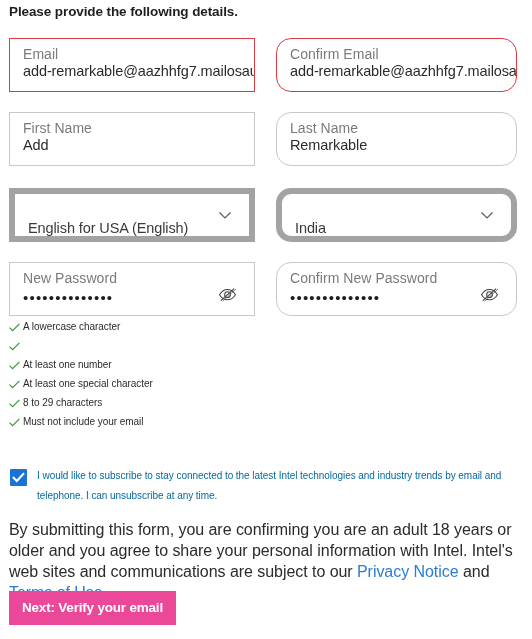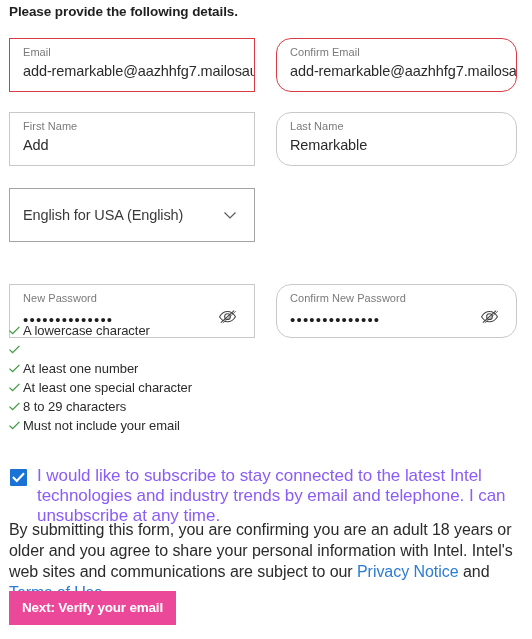--- a/index.html
+++ b/index.html
@@ -43,21 +43,21 @@
     border: 1px solid #c9c9c9;
     height: 54px;
     overflow: hidden;
   }
   .field.error { border: 1px solid #d83b44; }
 
   .field .flabel {
     position: absolute;
     left: 13px;
     top: 7px;
-    font-size: 11px;
+    font-size: 14px;
     color: #7a7a7a;
     white-space: nowrap;
     letter-spacing: 0.05px;
   }
   .field .fvalue {
     position: absolute;
     left: 13px;
     top: 24px;
     font-size: 14.5px;
     color: #2b2b2b;
@@ -71,31 +71,31 @@
     color: #1f1f1f;
   }
 
   
   .col-l { left: 9px;   width: 246px; }
   .col-r { left: 276px; width: 241px; border-radius: 15px; }
 
   .row-email { top: 38px; }
   .row-name  { top: 112px; }
   .row-sel   { top: 188px; height: 54px; }
-  .row-pass  { top: 262px; margin-top: 22px; }
+  .row-pass  { top: 262px; }
 
   
   .select {
     position: absolute;
     box-sizing: border-box;
     background: #ffffff;
-    border: 1px solid #a3a3a3;
+    border: 6px solid #a3a3a3;
     height: 54px;
     display: flex;
-    align-items: center;
+    align-items: flex-end;
   }
   .select .svalue {
     margin-left: 13px;
     font-size: 14.5px;
     color: #3a3a3a;
     white-space: nowrap;
     letter-spacing: -0.1px;
   }
   .select .chev {
     position: absolute;
@@ -118,23 +118,23 @@
 
   
   .rules {
     position: absolute;
     left: 8px;
     top: 321px;
     width: 330px;
   }
   .rule {
     display: flex;
-    align-items: center;
+    align-items: flex-start;
     height: 19px;
-    font-size: 13px;
+    font-size: 10px;
     color: #2b2b2b;
     letter-spacing: -0.05px;
   }
   .rule .chk {
     width: 13px;
     height: 13px;
     margin-right: 2px;
     flex: 0 0 auto;
   }
 
@@ -151,23 +151,23 @@
     top: 3px;
     width: 17px;
     height: 17px;
     background: #1a73d4;
     border-radius: 1px;
     box-sizing: border-box;
   }
   .cbox svg { display: block; }
   .subscribe .stext {
     margin-left: 27px;
-    font-size: 17px;
+    font-size: 10px;
     line-height: 20px;
-    color: #8b5cf6;
+    color: #0369a1;
     letter-spacing: -0.05px;
   }
 
   
   .legal {
     position: absolute;
     left: 9px;
     top: 519px;
     width: 507px;
     font-size: 16px;
@@ -226,20 +226,28 @@
 
   <div class="select col-l row-sel">
     <span class="svalue">English for USA (English)</span>
     <span class="chev">
       <svg width="16" height="16" viewBox="0 0 16 16">
           <path d="M2.5 5.5 L8 11 L13.5 5.5" fill="none" stroke="#5a5a5a" stroke-width="1.2"></path>
         </svg>
     </span>
   </div>
 
+  <div class="select col-r row-sel">
+    <span class="svalue">India</span>
+    <span class="chev">
+      <svg width="16" height="16" viewBox="0 0 16 16">
+          <path d="M2.5 5.5 L8 11 L13.5 5.5" fill="none" stroke="#5a5a5a" stroke-width="1.2"></path>
+        </svg>
+    </span>
+  </div>
 
   <div class="field col-l row-pass">
     <div class="flabel">New Password</div>
     <div class="fvalue dots">••••••••••••••</div>
     <span class="eye">
       <svg width="19" height="19" viewBox="0 0 20 20">
         <path d="M1.6 10.2 C4 6.4 7 4.8 10 4.8 C13 4.8 16 6.4 18.4 10.2 C16 14 13 15.6 10 15.6 C7 15.6 4 14 1.6 10.2 Z" fill="none" stroke="#444" stroke-width="1.1"></path>
         <circle cx="10" cy="10.2" r="3" fill="none" stroke="#444" stroke-width="1.1"></circle>
         <path d="M3 16.5 L17 3.8" fill="none" stroke="#444" stroke-width="1.2"></path>
         <path d="M5 17 L19 4.3" fill="none" stroke="#444" stroke-width="0.7"></path>

